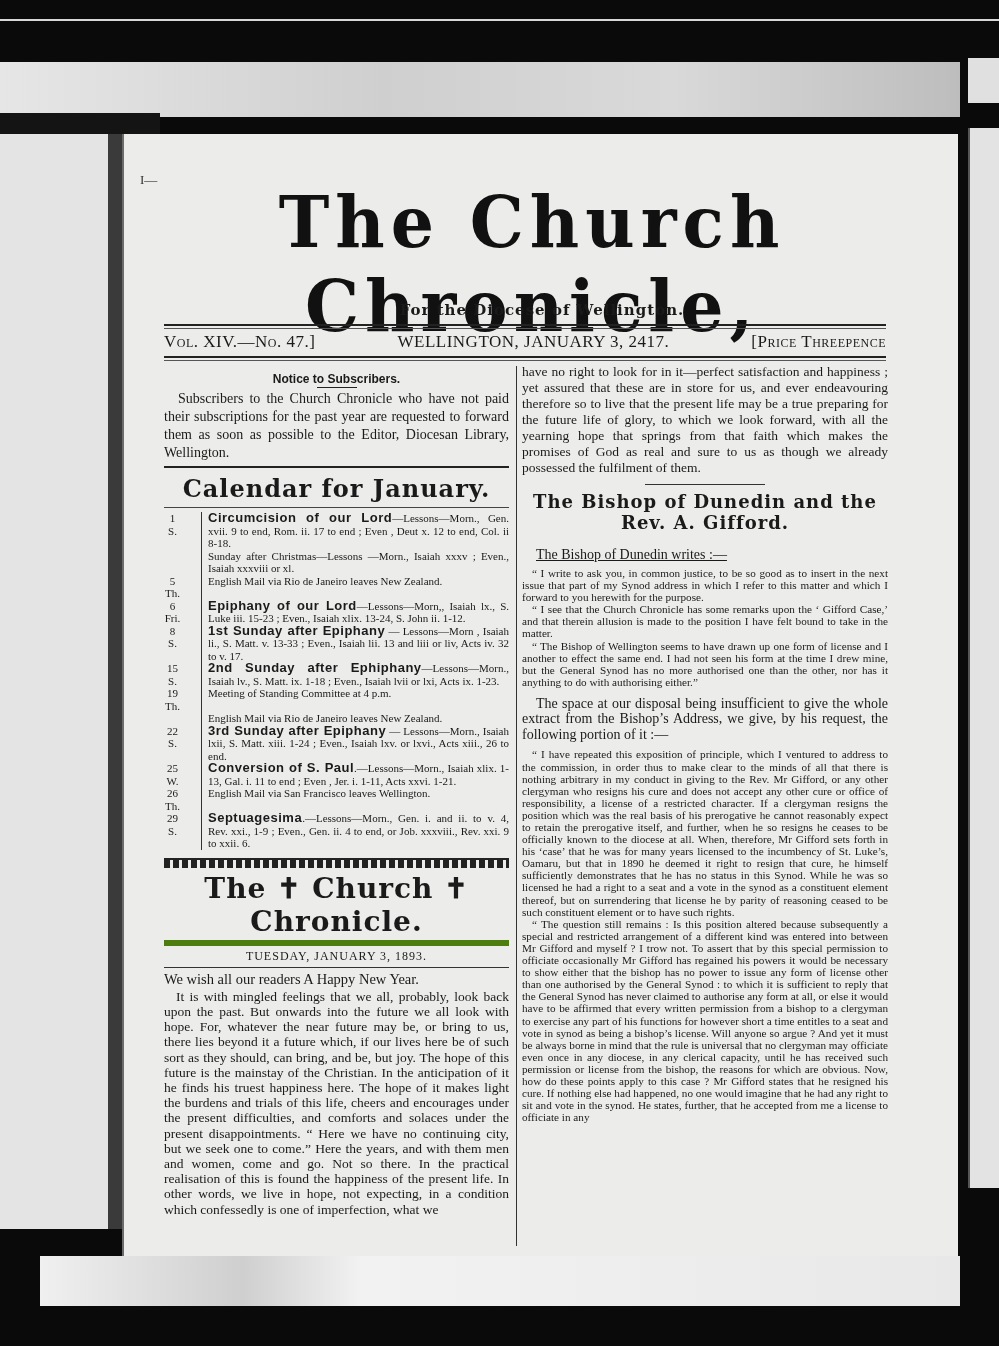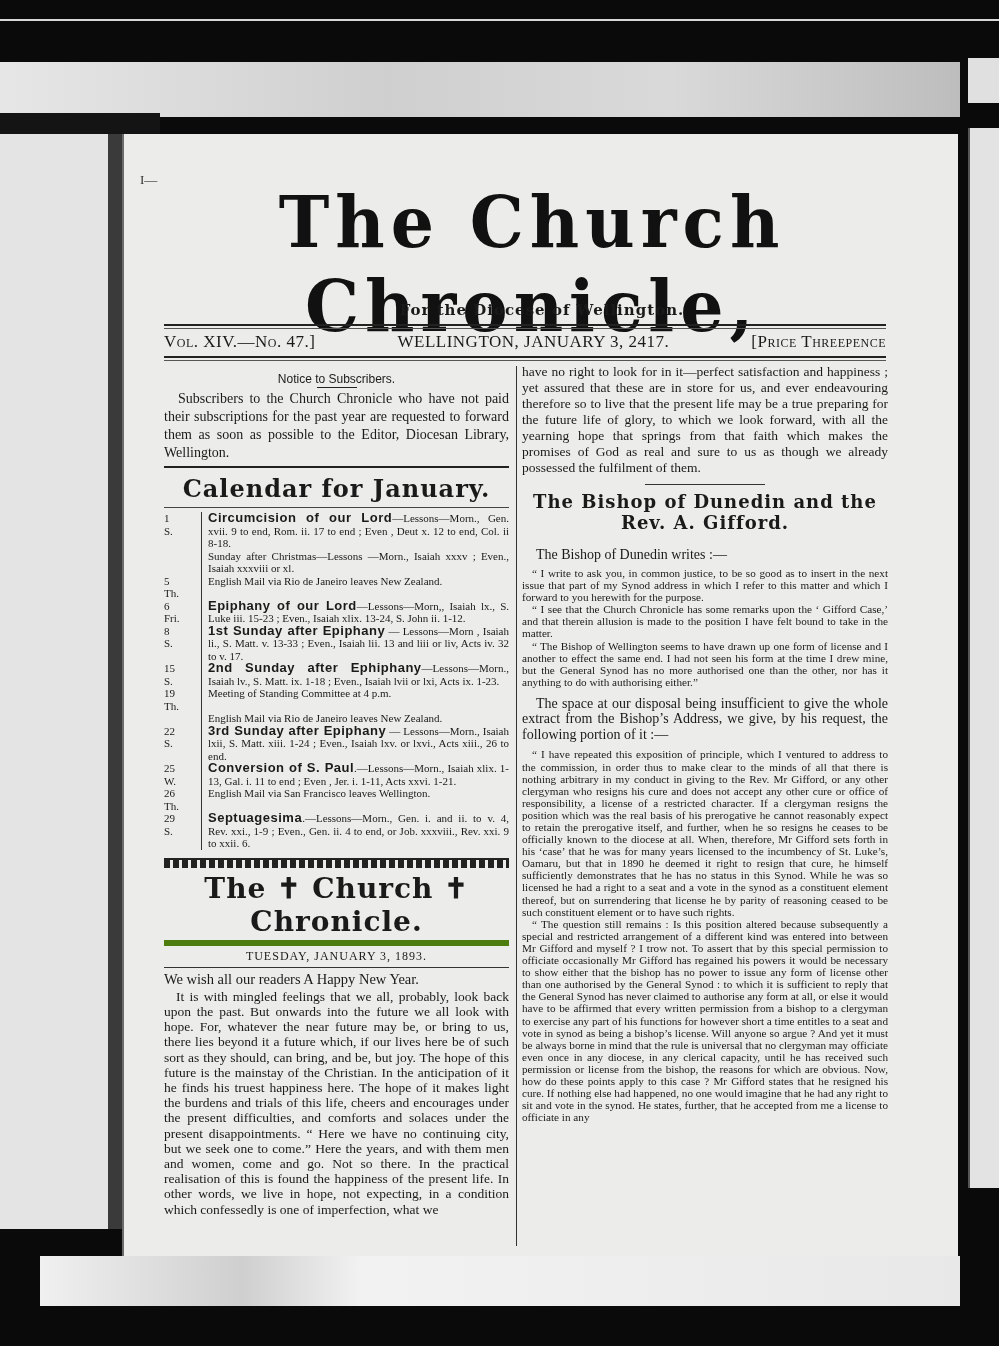--- a/index.html
+++ b/index.html
@@ -15,39 +15,39 @@
   .page{position:absolute;left:122px;top:134px;width:836px;height:1122px;background:#ececea;border-left:2px solid #6b6b6b;box-sizing:border-box;}
   .pencil{position:absolute;left:16px;top:38px;font-size:13px;color:#333;}
   .masthead{position:absolute;left:48px;top:50px;width:720px;text-align:center;font-family:"DejaVu Serif",serif;font-weight:bold;font-size:68px;letter-spacing:6px;color:#111;transform:scaleY(1.05);}
   .subtitle{position:absolute;left:0;top:167px;width:836px;text-align:center;font-family:"DejaVu Serif",serif;font-weight:bold;font-size:15px;letter-spacing:1px;}
   .rule-double{position:absolute;left:40px;width:722px;border-top:2px solid #222;border-bottom:1px solid #555;height:2px;}
   .dateline{position:absolute;left:40px;top:198px;width:722px;display:flex;justify-content:space-between;font-size:17px;letter-spacing:.5px;}
   .sc{font-variant:small-caps;}
   .col-left{position:absolute;left:40px;top:238px;width:345px;}
   .col-divider{position:absolute;left:392px;top:232px;width:1px;height:880px;background:#333;}
   .col-right{position:absolute;left:398px;top:230px;width:366px;}
-  .notice-title{text-align:center;font-family:"Liberation Sans",sans-serif;font-weight:normal;font-size:12px;}
+  .notice-title{text-align:center;font-family:"Liberation Sans",sans-serif;font-weight:bold;font-size:12px;}
   .notice-underline{width:40px;margin:1px auto 2px;border-top:1px solid #222;}
   .para{font-size:14px;line-height:18px;text-align:justify;text-indent:14px;margin:0;}
   .thick-rule{border-top:2px solid #222;margin:4px 0 0;}
   .blackletter-title{font-family:"DejaVu Serif",serif;font-weight:bold;text-align:center;letter-spacing:1px;}
   .cal-title{font-size:24px;margin:6px 0 4px;}
   .thin-rule{border-top:1px solid #444;margin:0 0 4px;}
   .cal{display:grid;grid-template-columns:38px 1fr;font-size:11px;line-height:12.5px;}
-  .cal .day{text-align:left;padding-right:20px;border-right:1px solid #333;}
+  .cal .day{text-align:center;padding-right:20px;border-right:1px solid #333;}
   .cal .txt{padding-left:6px;text-align:justify;}
   .cal .hl{font-family:"Liberation Sans",sans-serif;font-weight:bold;font-size:13px;letter-spacing:.5px;}
   .deco-rule{margin-top:8px;height:8px;background:repeating-linear-gradient(90deg,#222 0 6px,transparent 6px 9px);border-top:2px solid #222;}
   .cc-title{font-size:28px;margin:4px 0 2px;}
   .date2{text-align:center;font-size:12px;letter-spacing:1px;border-top:6px solid #4d7c0f;border-bottom:1px solid #333;padding:3px 0;margin-bottom:4px;}
   .body14{font-size:13.5px;line-height:15.2px;text-align:justify;margin:0;}
   .body14.ind{text-indent:12px;}
   .small-rule{width:120px;border-top:1px solid #333;margin:8px auto 6px;}
   .bishop-title{font-size:18px;margin:2px 5px 14px;}
-  .writes{font-size:14px;margin:4px 0 4px 14px;}
+  .writes{font-size:14px;margin:4px 0 4px 14px;text-decoration:underline;}
   .quote{font-size:11.2px;line-height:12.1px;text-align:justify;margin:0;text-indent:10px;}
   .space{font-size:14px;line-height:15.5px;text-align:justify;text-indent:14px;margin:8px 0 6px;}
 </style>
 </head>
 <body>
 
 <div class="strip-top"></div>
 <div class="bg-sheet"></div>
 <div class="bg-sheet-dark"></div>
 <div class="left-page"></div>

